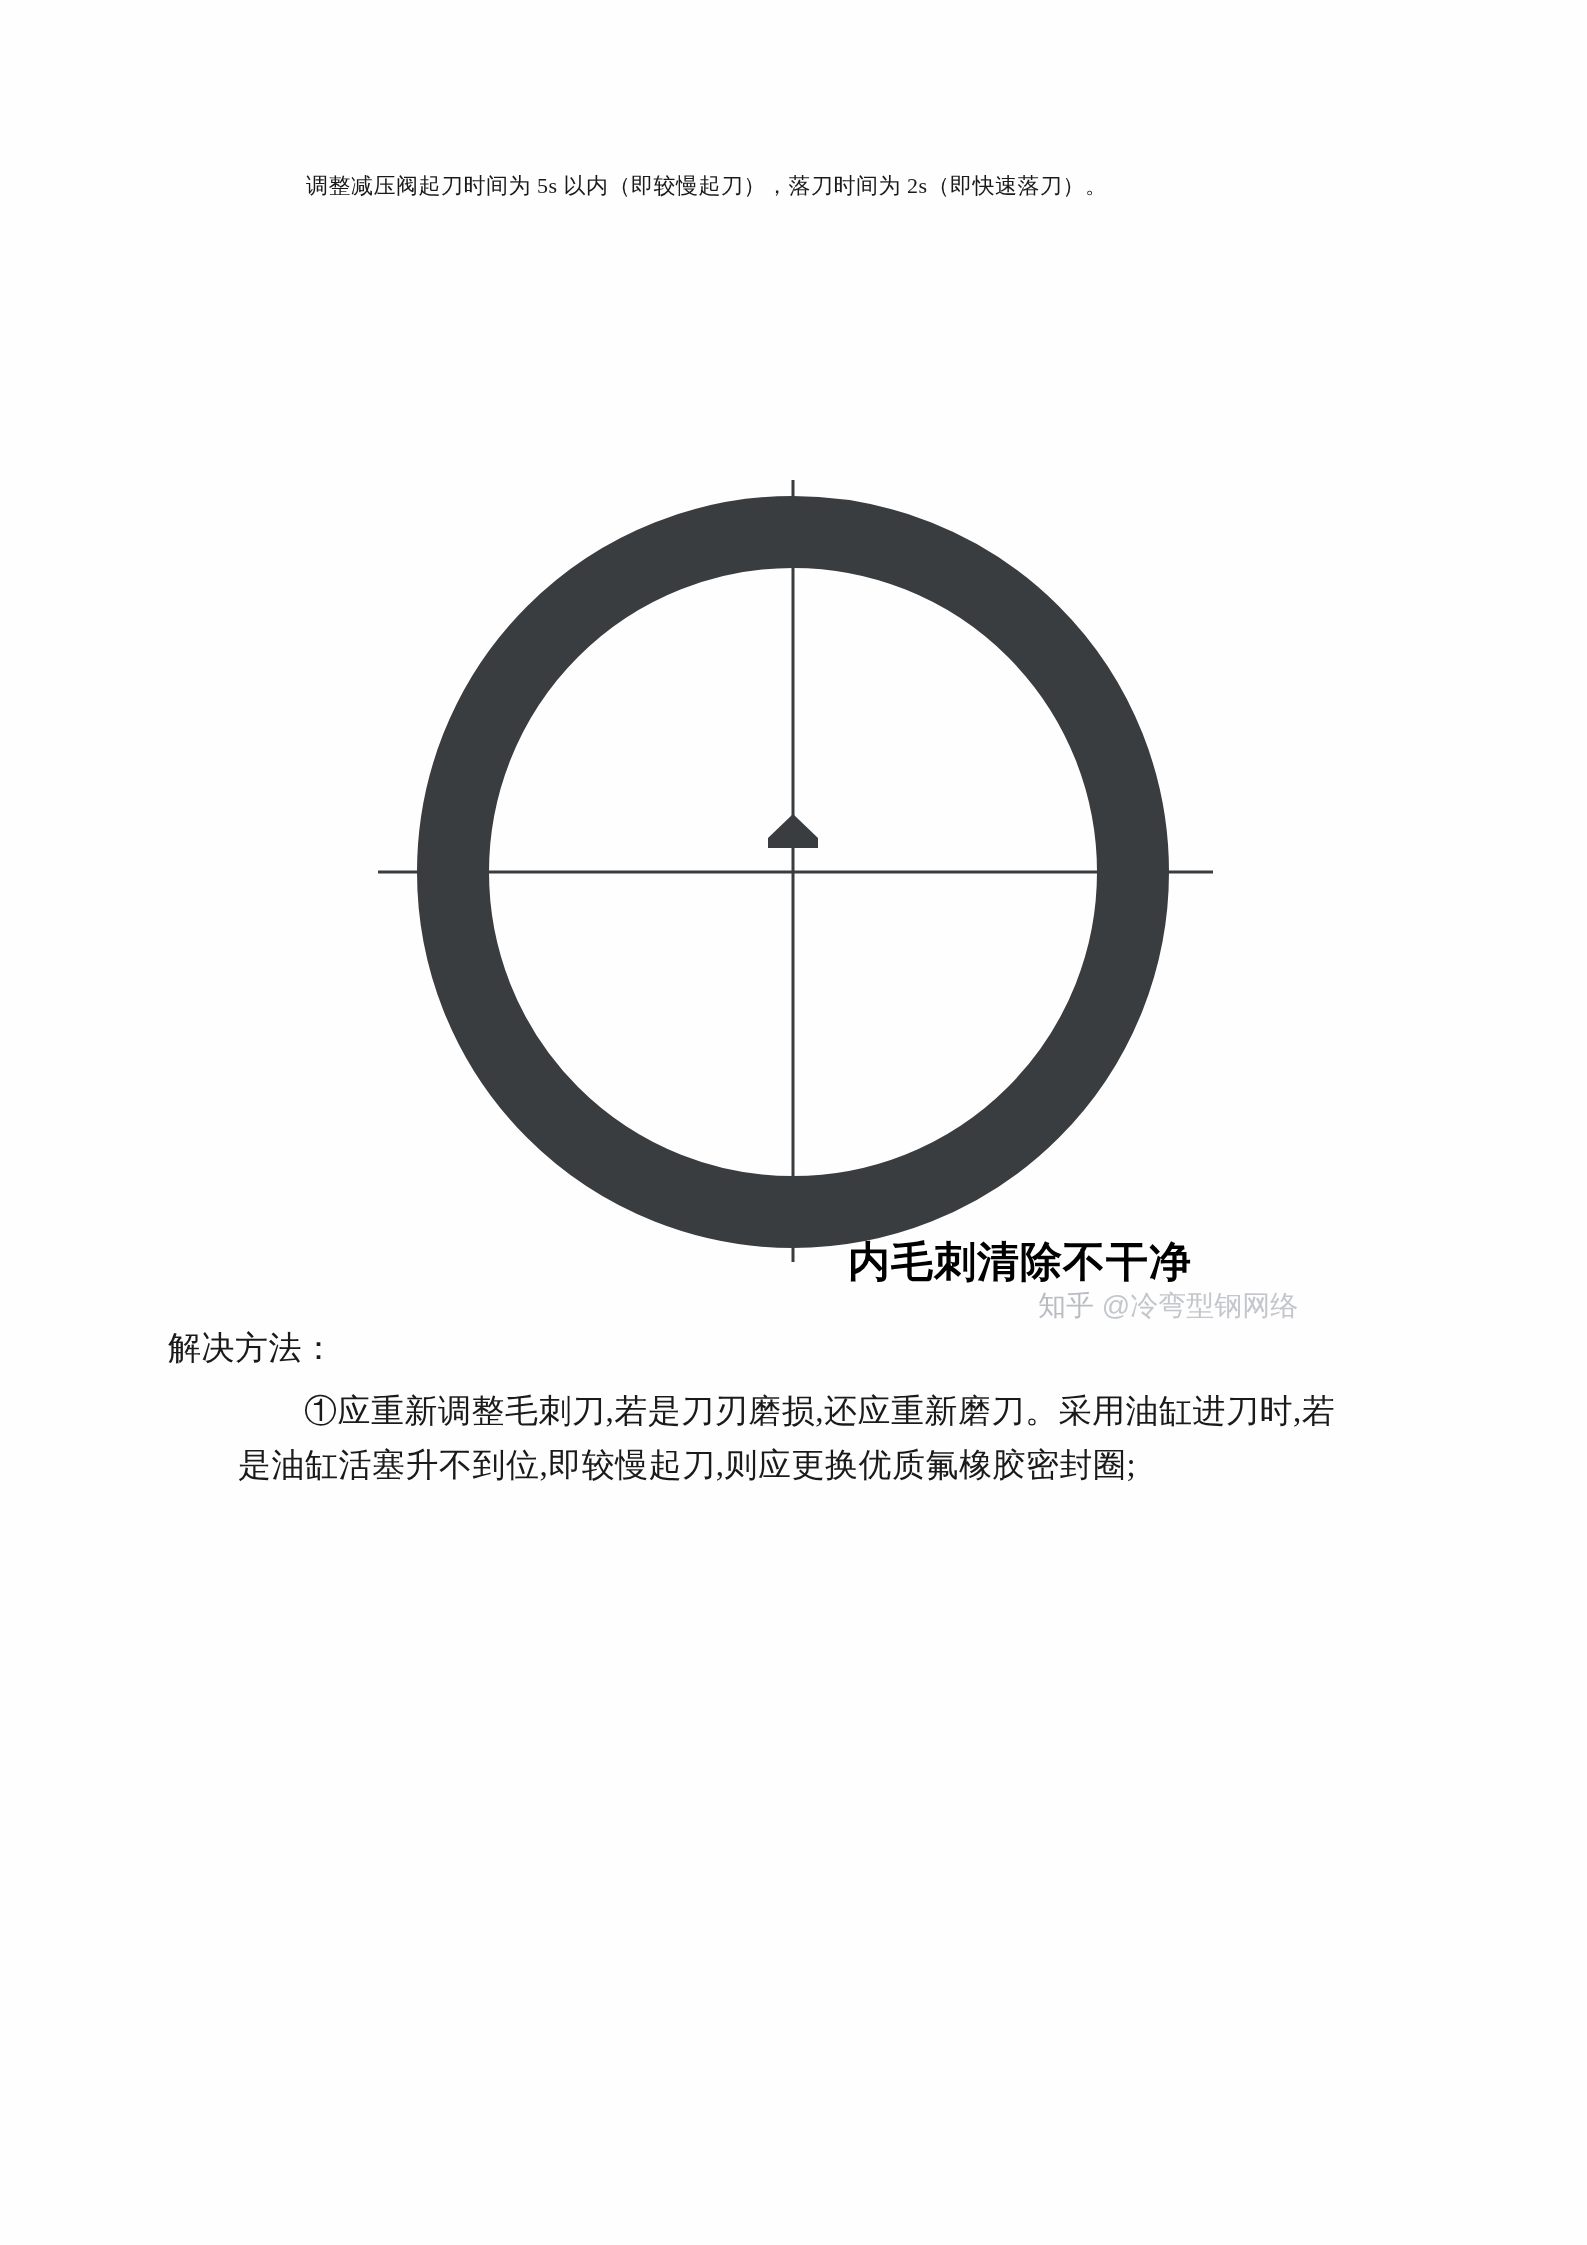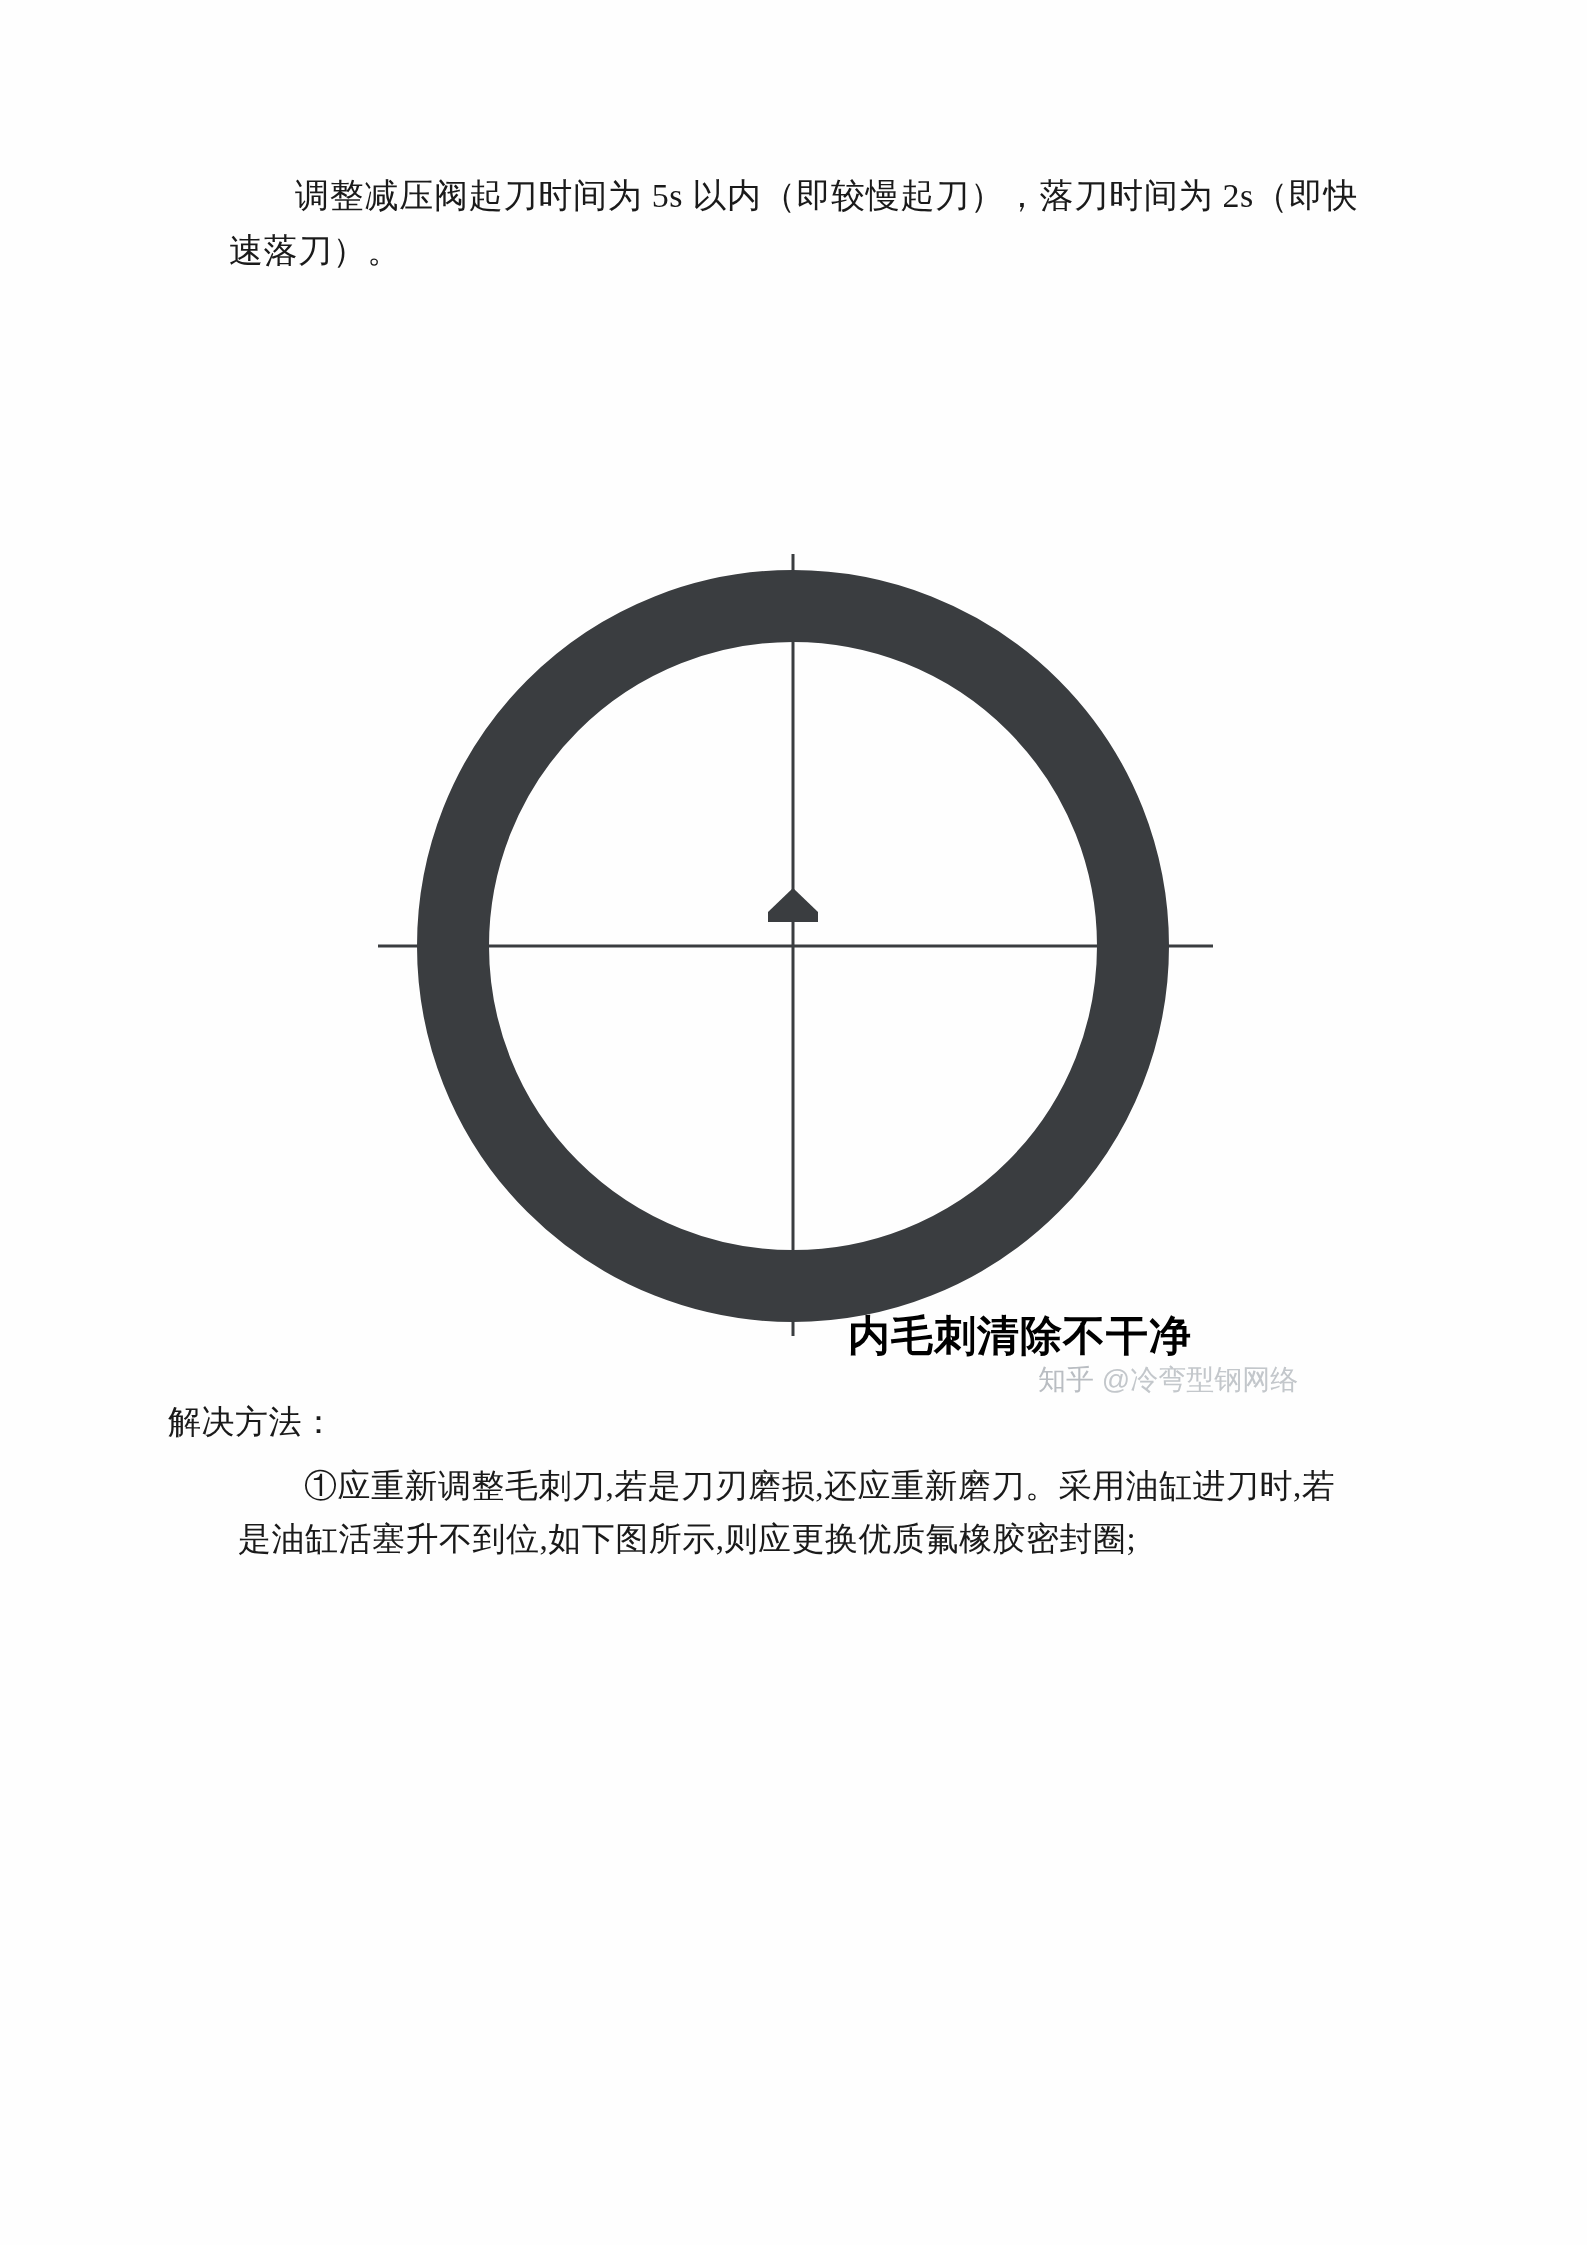--- a/index.html
+++ b/index.html
@@ -22,22 +22,22 @@
     height: 2245px;
     background: #fefefe;
   }
   .content {
     position: absolute;
     left: 228px;
     top: 168px;
     width: 1130px;
   }
   p.para {
-    margin: 0 0 2px 1px;
-    font-size: 34px;
+    margin: 0 0 2px 12px;
+    font-size: 22px;
     line-height: 1.62;
     text-align: justify;
     text-justify: inter-ideograph;
     letter-spacing: 0.5px;
   }
   p.indent {
     text-indent: 66px;
   }
   .figure {
     position: relative;
@@ -114,17 +114,17 @@
 
       <div class="watermark-text">内毛刺清除不干净</div>
       <div class="watermark-zhihu">
         <span>知乎</span>
         <span class="wm-user">@冷弯型钢网络</span>
       </div>
     </div>
 
     <div class="tail after-fig">
       <p class="flush">解决方法：</p>
-      <p class="indent2">①应重新调整毛刺刀,若是刀刃磨损,还应重新磨刀。采用油缸进刀时,若是油缸活塞升不到位,如下图所示,则应更换优质氟橡胶密封圈;</p>
+      <p class="indent2">①应重新调整毛刺刀,若是刀刃磨损,还应重新磨刀。采用油缸进刀时,若是油缸活塞升不到位,即较慢起刀,则应更换优质氟橡胶密封圈;</p>
     </div>
 
   </div>
 </div>
 
 </body></html>

